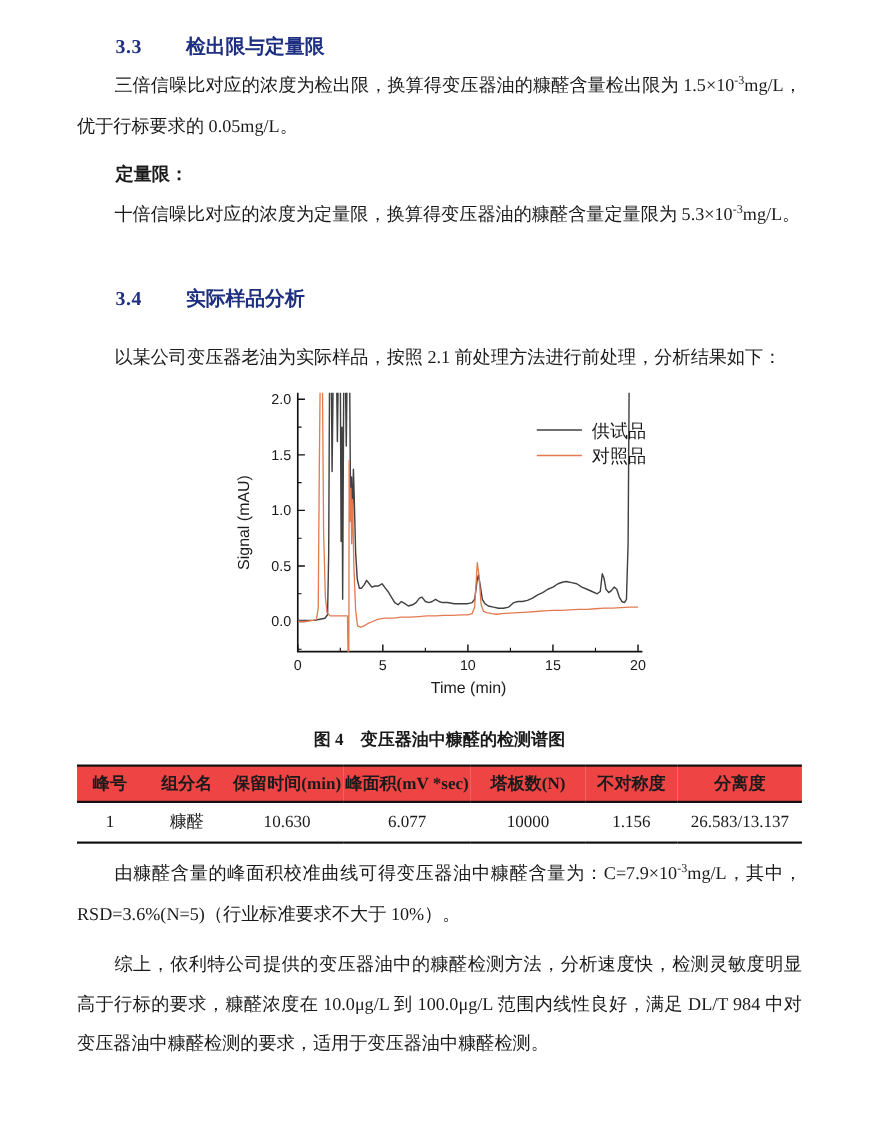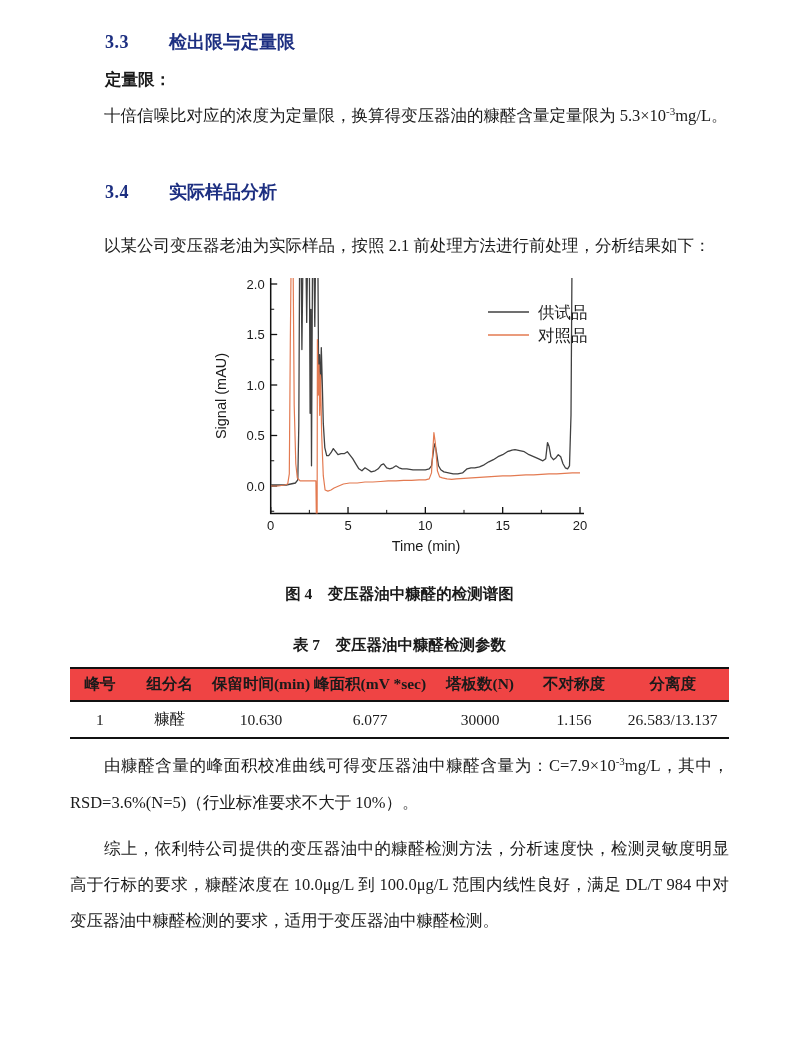--- a/index.html
+++ b/index.html
@@ -31,20 +31,21 @@
 </head>
 <body>
 
 <div class="page">
 
   <h2 class="sec" style="color: rgb(29, 47, 129);">
     <span class="num">3.3</span><span>检出限与定量限</span>
   </h2>
 
 
+  <p class="body ind"><span>三倍信噪比对应的浓度为检出限，换算得变压器油的糠醛含量检出限为 1.5×10</span><sup>-3</sup><span>mg/L，优于行标要求的 0.05mg/L。</span></p>
 
   <p class="sublabel" style="margin-top:14px;">定量限：</p>
 
   <p class="body ind"><span>十倍信噪比对应的浓度为定量限，换算得变压器油的糠醛含量定量限为 5.3×10</span><sup>-3</sup><span>mg/L。</span></p>
 
   <h2 class="sec s34" style="color: rgb(29, 47, 129);">
     <span class="num">3.4</span><span>实际样品分析</span>
   </h2>
 
   <p class="body ind" style="margin-top:23px;">以某公司变压器老油为实际样品，按照 2.1 前处理方法进行前处理，分析结果如下：</p>
@@ -99,21 +100,20 @@
           <line x1="281" y1="61" x2="322" y2="61" stroke="#e37a51" stroke-width="1.4"></line>
           <text x="331" y="67" font-size="16.5" class="cjk">对照品</text>
         </g>
       <text id="chart-ylabel" x="19" y="122" font-size="14.5" text-anchor="middle" transform="rotate(-90 19 122)">Signal (mAU)</text>
       <text id="chart-xlabel" x="219" y="277" font-size="14.5" text-anchor="middle">Time (min)</text>
     </svg>
   </div>
 
   <p class="caption">图 4　变压器油中糠醛的检测谱图</p>
 
-  <p class="caption tbl">表 7　变压器油中糠醛检测参数</p>
 
   <table class="params">
     <colgroup>
       <col style="width:9.2%">
         <col style="width:12.3%">
         <col style="width:15.3%">
         <col style="width:17.2%">
         <col style="width:15.9%">
         <col style="width:12.9%">
         <col style="width:17.2%">
@@ -128,21 +128,21 @@
         <th>不对称度</th>
         <th>分离度</th>
       </tr>
     </thead>
     <tbody>
       <tr>
         <td>1</td>
         <td>糠醛</td>
         <td>10.630</td>
         <td>6.077</td>
-        <td>30000</td>
+        <td>10000</td>
         <td>1.156</td>
         <td>26.583/13.137</td>
       </tr>
     </tbody>
   </table>
 
   <p class="body ind after-tbl"><span>由糠醛含量的峰面积校准曲线可得变压器油中糠醛含量为：C=7.9×10</span><sup>-3</sup><span>mg/L，其中，RSD=3.6%(N=5)（行业标准要求不大于 10%）。</span></p>
 
   <p class="body ind concl">综上，依利特公司提供的变压器油中的糠醛检测方法，分析速度快，检测灵敏度明显高于行标的要求，糠醛浓度在 10.0μg/L 到 100.0μg/L 范围内线性良好，满足 DL/T 984 中对变压器油中糠醛检测的要求，适用于变压器油中糠醛检测。</p>
 

